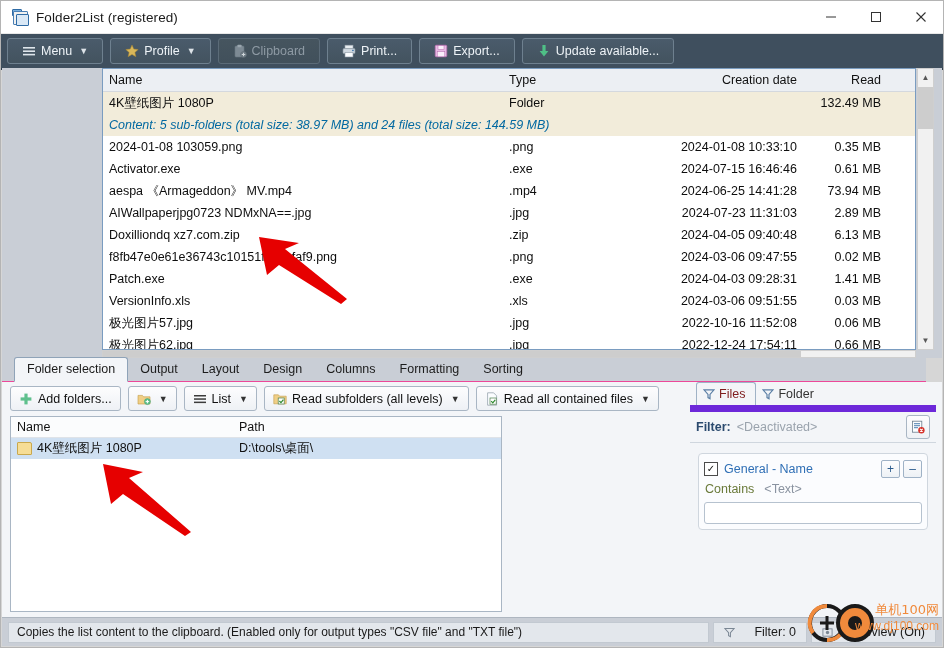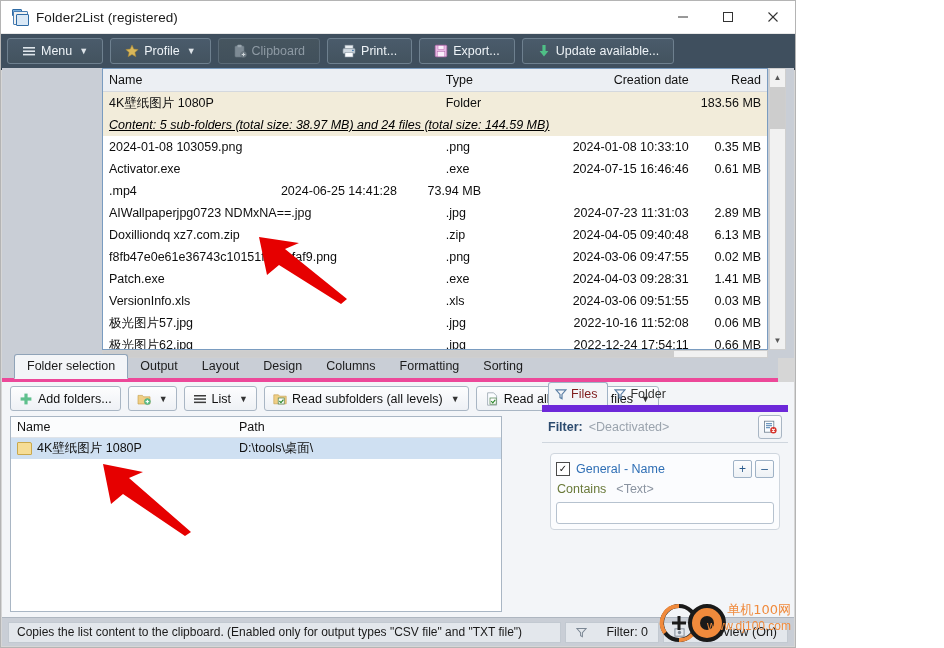--- a/index.html
+++ b/index.html
@@ -2,21 +2,21 @@
 <html><head>
 <meta charset="utf-8">
 <style>
   html,body{margin:0;padding:0;}
   body{
     width:944px;height:648px;overflow:hidden;
     font-family:"Liberation Sans","DejaVu Sans",sans-serif;
     font-size:12.5px;color:#111;background:#ffffff;
     -webkit-font-smoothing:antialiased;
   }
-  .app{position:relative;width:796px;height:648px;box-sizing:border-box;
+  .app{position:relative;width:944px;height:648px;box-sizing:border-box;
        border:1px solid #b4b4b4;background:#d6d6d6;overflow:hidden;}
 
   
   .titlebar{height:32px;background:#ffffff;display:flex;align-items:center;
             position:relative;border-bottom:1px solid #e8e8e8;}
   .title-icon{width:18px;height:18px;margin:0 7px 0 10px;position:relative;flex:none;}
   .title-icon .tb1{position:absolute;left:2px;top:3px;width:13px;height:12px;
       background:#f0f0f0;border:1px solid #4a7fb5;border-radius:1px;}
   .title-icon .tb2{position:absolute;left:5px;top:6px;width:11px;height:10px;
       background:#d9e8f6;border:1px solid #2f6ba5;border-radius:1px;}
@@ -45,37 +45,37 @@
   .lhead{display:flex;background:#eceff3;border-bottom:1px solid #d4d8de;
          height:22px;align-items:center;font-size:12.5px;color:#111;}
   .lhead .c{padding:0 6px;box-sizing:border-box;}
   .col-name{width:400px;}
   .col-type{width:132px;}
   .col-date{width:168px;text-align:right;}
   .col-size{width:84px;text-align:right;}
   .lrow{display:flex;height:22px;align-items:center;font-size:12.5px;color:#0e0e0e;}
   .lrow .c{padding:0 6px;box-sizing:border-box;white-space:nowrap;overflow:hidden;}
   .lrow.folder{background:#f2ecda;}
-  .lrow.content{background:#f2ecda;color:#000000;font-style:italic;text-decoration:underline;}
+  .lrow.content{background:#f2ecda;color:#0369a1;font-style:italic;}
   .lrow.content .c{width:auto;}
   
   .vsb{position:absolute;right:8px;top:0;width:17px;bottom:8px;background:#f1f1f1;
        border:1px solid #cfcfcf;box-sizing:border-box;}
   .vsb .arr{height:17px;display:flex;align-items:center;justify-content:center;color:#585858;font-size:8px;}
   .vsb .thumb{position:absolute;top:18px;left:0;right:0;height:42px;background:#cdcdcd;}
   .vsb .arr.bot{position:absolute;bottom:0;left:0;right:0;}
   
   .hsb{position:absolute;left:100px;right:26px;bottom:0;height:8px;background:#f1f1f1;
        border:1px solid #cfcfcf;box-sizing:border-box;}
   .hsb .hthumb{position:absolute;left:0;top:0;bottom:0;width:86%;background:#cdcdcd;}
 
   
   .tabsbar{position:absolute;left:1px;right:17px;top:357px;height:24px;background:#c9ced6;
            display:flex;align-items:flex-end;padding-left:12px;box-sizing:border-box;
-           border-bottom:4px solid #ec4899;}
+           border-bottom:1px solid #ec4899;}
   .tab{height:23px;line-height:23px;padding:0 12px;font-size:12.5px;color:#1c1c1c;}
   .tab.active{background:#f3f5f8;border:1px solid #8fa3b8;border-bottom:1px solid #f3f5f8;
               border-radius:3px 3px 0 0;margin-bottom:-1px;}
 
   
   .panel{position:absolute;left:1px;right:1px;top:381px;bottom:29px;background:#f3f5f8;}
   .subbar{height:30px;display:flex;align-items:center;gap:7px;padding:3px 8px 0 8px;box-sizing:border-box;}
   .sbtn{height:23px;display:flex;align-items:center;gap:5px;padding:0 8px;
         border:1px solid #a9b6c4;border-radius:3px;background:linear-gradient(#fdfdfe,#eef1f5);
         font-size:12.5px;color:#111;white-space:nowrap;}
@@ -240,38 +240,39 @@
         <div class="c col-name">Name</div>
         <div class="c col-type">Type</div>
         <div class="c col-date">Creation date</div>
         <div class="c col-size">Read</div>
       </div>
       <div id="preview-rows">
           <div class="lrow folder">
             <div class="c col-name">4K壁纸图片 1080P</div>
             <div class="c col-type">Folder</div>
             <div class="c col-date"></div>
-            <div class="c col-size">183.56 MB</div>
+            <div class="c col-size">132.49 MB</div>
           </div>
           <div class="lrow content">
             <div class="c" style="padding-left: 6px;">Content: 5 sub-folders (total size: 38.97 MB) and 24 files (total size: 144.59 MB)</div>
           </div>
           <div class="lrow ">
             <div class="c col-name">2024-01-08 103059.png</div>
             <div class="c col-type">.png</div>
             <div class="c col-date">2024-01-08 10:33:10</div>
             <div class="c col-size">0.35 MB</div>
           </div>
           <div class="lrow ">
             <div class="c col-name">Activator.exe</div>
             <div class="c col-type">.exe</div>
             <div class="c col-date">2024-07-15 16:46:46</div>
             <div class="c col-size">0.61 MB</div>
           </div>
           <div class="lrow ">
+            <div class="c col-name">aespa 《Armageddon》 MV.mp4</div>
             <div class="c col-type">.mp4</div>
             <div class="c col-date">2024-06-25 14:41:28</div>
             <div class="c col-size">73.94 MB</div>
           </div>
           <div class="lrow ">
             <div class="c col-name">AIWallpaperjpg0723  NDMxNA==.jpg</div>
             <div class="c col-type">.jpg</div>
             <div class="c col-date">2024-07-23 11:31:03</div>
             <div class="c col-size">2.89 MB</div>
           </div>

